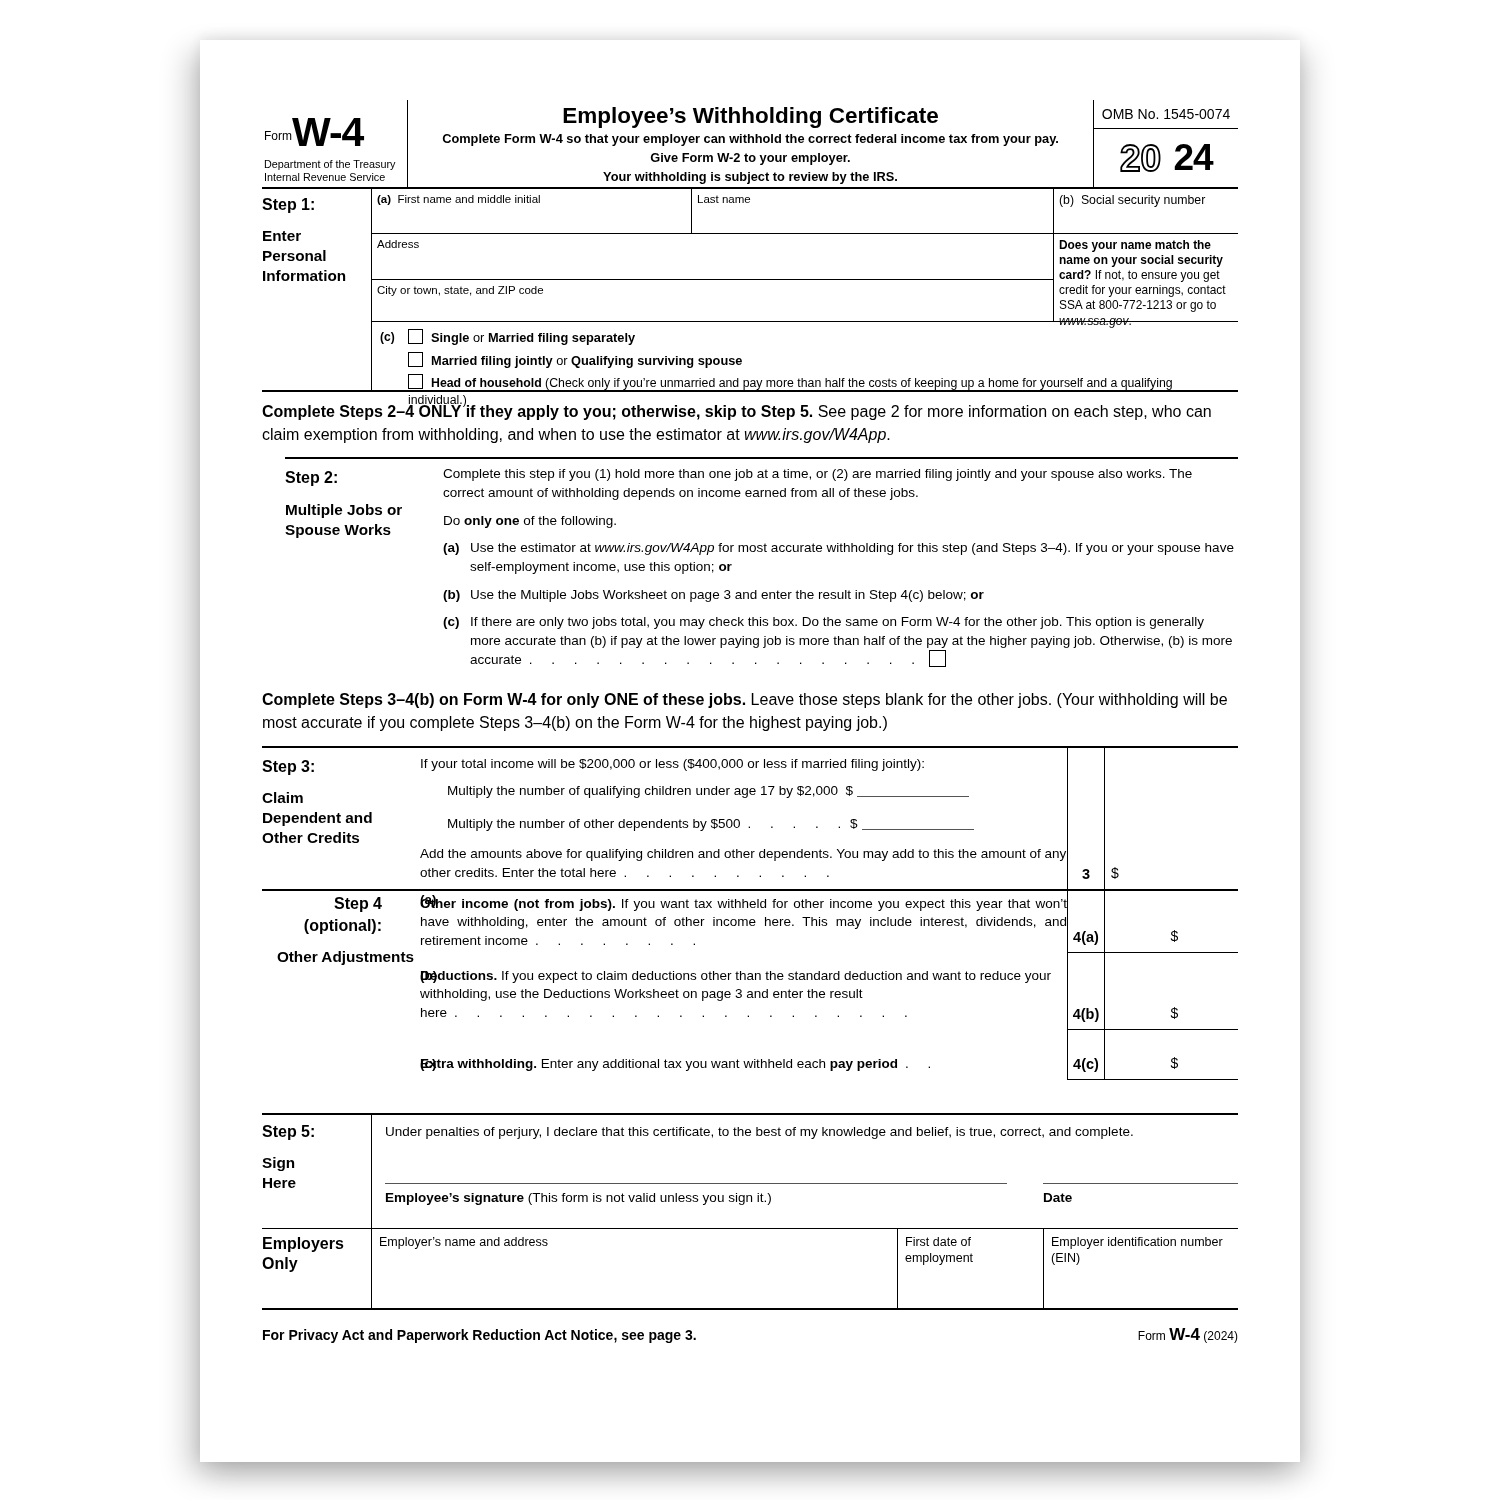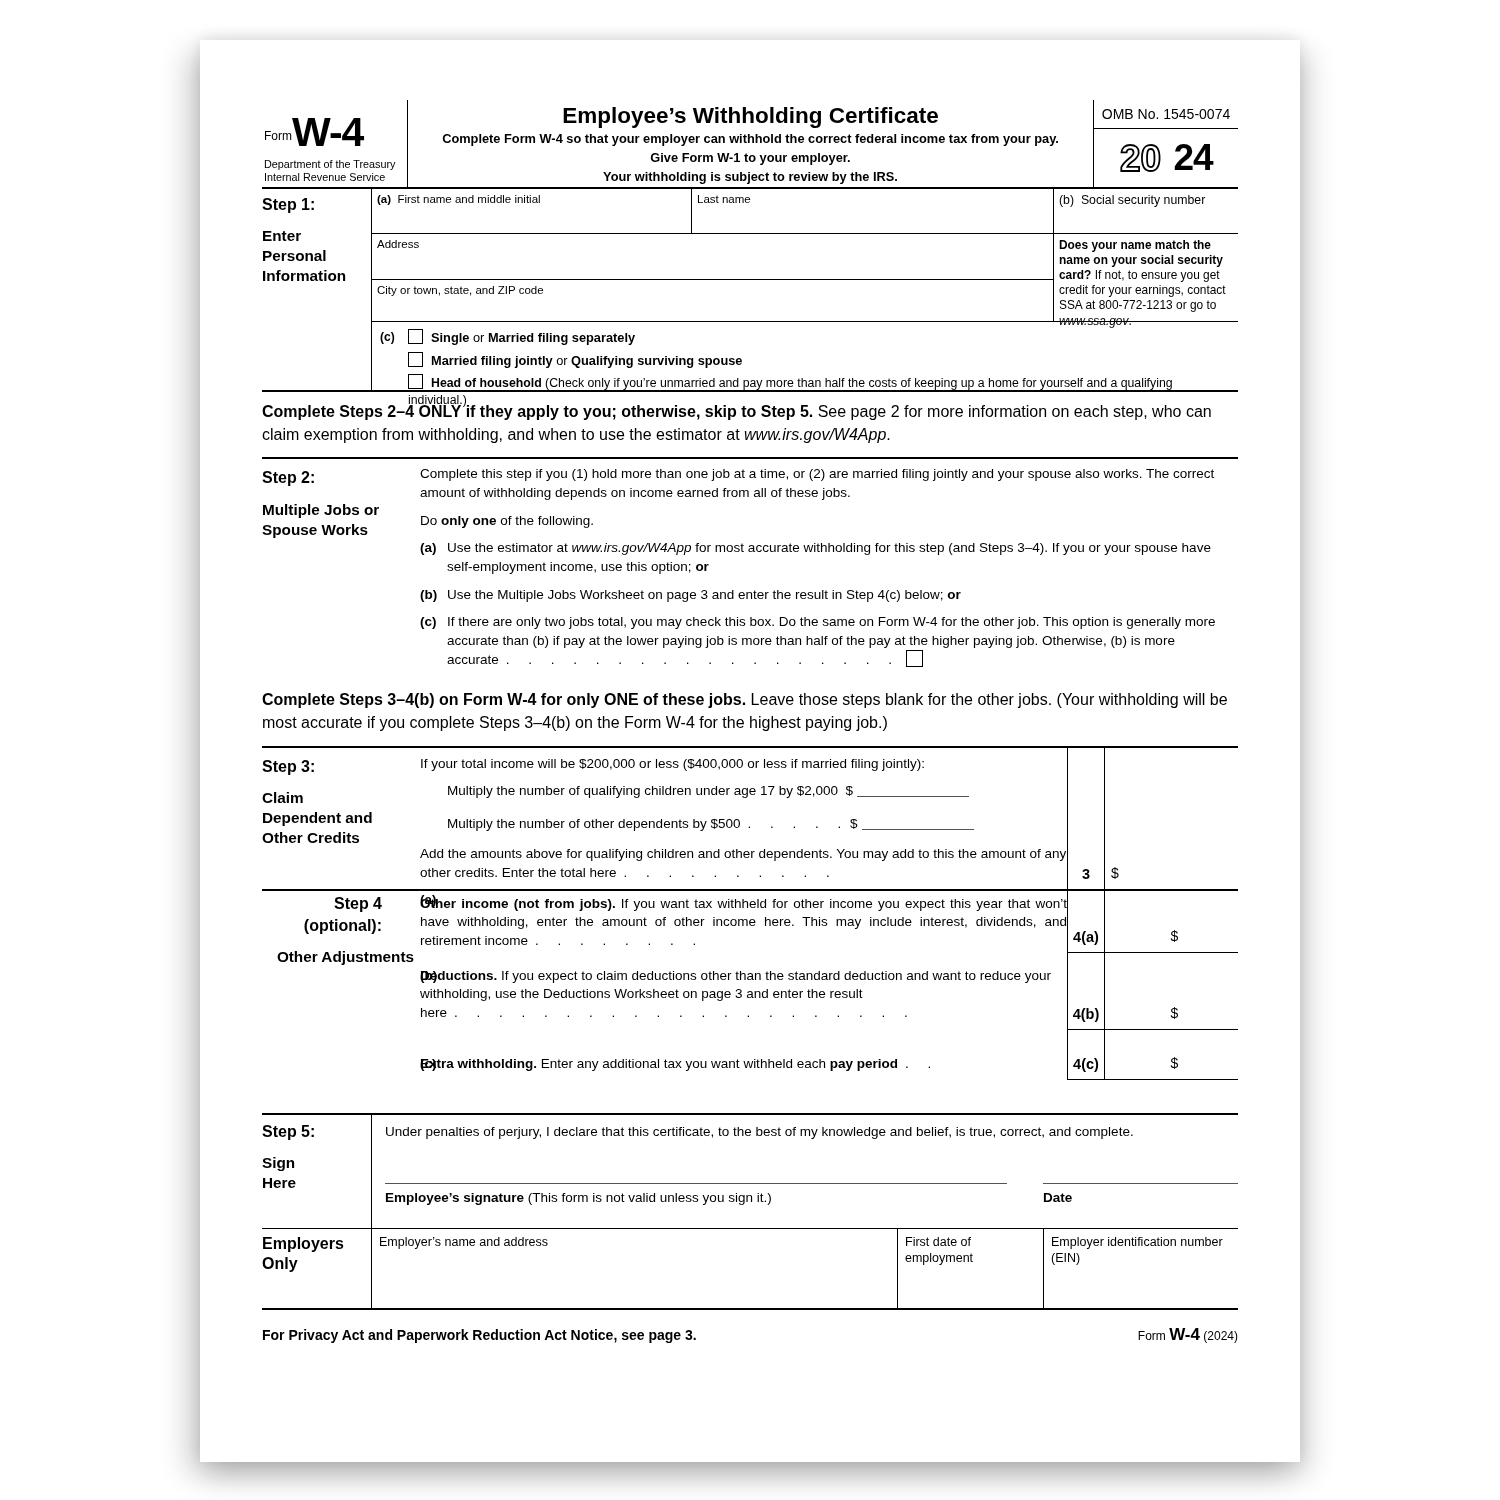--- a/index.html
+++ b/index.html
@@ -37,21 +37,21 @@
   .c-row{grid-column:2/5;position:relative;padding:5px 4px 0 0;}
   .c-letter{position:absolute;left:8px;top:7px;font-weight:bold;font-size:12px;}
   .opt{margin:2px 0 5px 36px;font-size:12.8px;}
   .cbx{display:inline-block;width:13px;height:13px;border:1.6px solid #000;vertical-align:-2px;margin-right:8px;}
   .opt-small{font-size:12.3px;}
 
   
   .note{margin:9px 0 11px;font-size:16px;line-height:1.42;}
 
   
-  .sec{display:grid;grid-template-columns:158px 1fr;border-top:2.5px solid #000;padding:6px 0 10px;}
+  .sec{display:grid;grid-template-columns:158px 1fr;border-top:2.5px solid #000;padding:6px 0 10px;margin-left:23px;}
   .seclabel{padding:2px 6px 0 0;}
   .seclabel .stepsub{width:122px;}
   .content{padding-right:2px;}
   .content p{margin:0 0 9px;}
   .item{position:relative;padding-left:27px;margin:0 0 9px;}
   .item .ltr{position:absolute;left:0;top:0;font-weight:bold;}
   .leader{letter-spacing:5px;word-spacing:5px;margin-left:7px;white-space:nowrap;}
   .cbx2{display:inline-block;width:15px;height:15px;border:1.7px solid #000;vertical-align:-3px;margin-left:9px;}
 
   
@@ -102,21 +102,21 @@
       <div class="hdr-left">
         <span class="formword">Form</span><span class="w4big">W-4</span>
         <div class="dept">
           <div>Department of the Treasury</div>
           <div>Internal Revenue Service</div>
         </div>
       </div>
       <div class="hdr-center">
         <div class="hdr-title">Employee’s Withholding Certificate</div>
         <div class="hdr-sub">Complete Form W-4 so that your employer can withhold the correct federal income tax from your pay.</div>
-        <div class="hdr-sub">Give Form W-1 to your employer.</div>
+        <div class="hdr-sub">Give Form W-2 to your employer.</div>
         <div class="hdr-sub">Your withholding is subject to review by the IRS.</div>
       </div>
       <div class="hdr-right">
         <div class="omb">OMB No. 1545-0074</div>
         <div class="yearwrap">
           <svg width="54" height="42" viewBox="0 0 54 42">
               <text x="1" y="34" font-family="Liberation Sans, sans-serif" font-size="37" font-weight="bold" fill="#ffffff" stroke="#000000" stroke-width="1.8">20</text>
             </svg>
             <span class="yr24">24</span>
         </div>

